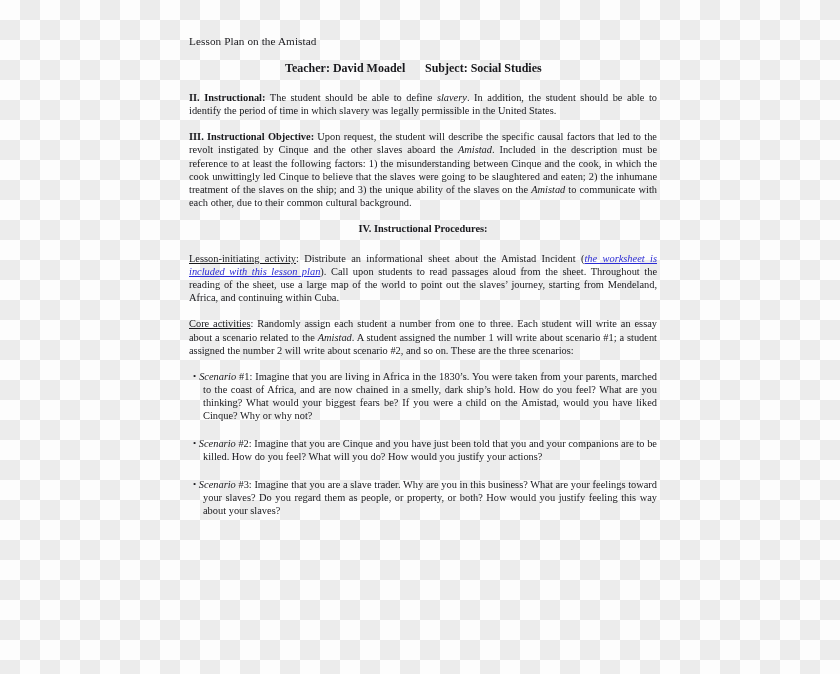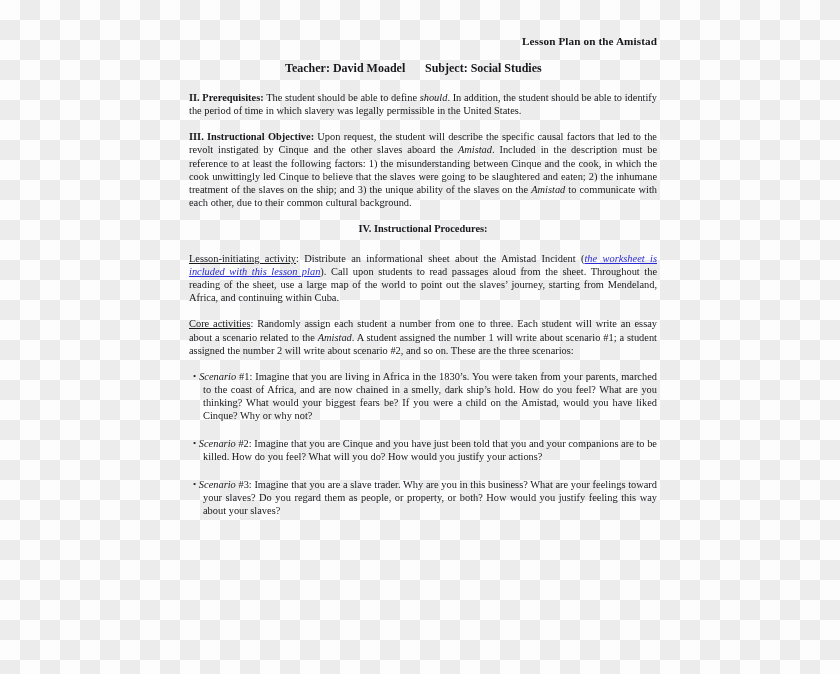--- a/index.html
+++ b/index.html
@@ -34,22 +34,22 @@
     top: 34px;
     width: 468px;
     font-size: 10.4px;
     line-height: 13.1px;
     color: #18181c;
     text-align: justify;
     -webkit-font-smoothing: none;
   }
 
   .title {
-    text-align: right;
-    font-weight: bold;
+    text-align: left;
+    font-weight: normal;
     font-size: 11.2px;
     line-height: 14px;
     letter-spacing: 0.1px;
     margin: 0 0 13px 0;
   }
 
   .meta {
     margin: 0 0 16px 0;
     line-height: 14.2px;
   }
@@ -118,21 +118,21 @@
 <div id="page">
   <div class="doc">
 
     <div class="title">Lesson Plan on the Amistad</div>
 
     <div class="meta">
       <span class="meta-row"><span class="meta-col-a">Teacher: David Moadel</span><span>Subject: Social Studies</span></span>
     </div>
 
 
-    <p class="block gap-lg"><span class="sec-label">II. Prerequisites:</span><span> The student should be able to define </span><span class="it">should</span><span>. In addition, the student should be able to identify the period of time in which slavery was legally permissible in the United States.</span></p>
+    <p class="block gap-lg"><span class="sec-label">II. Instructional:</span><span> The student should be able to define </span><span class="it">slavery</span><span>. In addition, the student should be able to identify the period of time in which slavery was legally permissible in the United States.</span></p>
 
     <p class="block gap-xl"><span class="sec-label">III. Instructional Objective:</span><span> Upon request, the student will describe the specific causal factors that led to the revolt instigated by Cinque and the other slaves aboard the </span><span class="it">Amistad</span><span>. Included in the description must be reference to at least the following factors: 1) the misunderstanding between Cinque and the cook, in which the cook unwittingly led Cinque to believe that the slaves were going to be slaughtered and eaten; 2) the inhumane treatment of the slaves on the ship; and 3) the unique ability of the slaves on the </span><span class="it">Amistad</span><span> to communicate with each other, due to their common cultural background.</span></p>
 
     <p class="heading">IV. Instructional Procedures:</p>
 
     <p class="block gap-lg"><span class="uline">Lesson-initiating activity</span><span>: Distribute an informational sheet about the Amistad Incident (</span><a class="link" href="#">the worksheet is included with this lesson plan</a><span>). Call upon students to read passages aloud from the sheet. Throughout the reading of the sheet, use a large map of the world to point out the slaves’ journey, starting from Mendeland, Africa, and continuing within Cuba.</span></p>
 
     <p class="block gap-xl"><span class="uline">Core activities</span><span>: Randomly assign each student a number from one to three. Each student will write an essay about a scenario related to the </span><span class="it">Amistad</span><span>. A student assigned the number 1 will write about scenario #1; a student assigned the number 2 will write about scenario #2, and so on. These are the three scenarios:</span></p>
 
     <p class="bullet-p"><span class="bullet-dot">•</span> <span class="it">Scenario</span><span> #1:</span><span> Imagine that you are living in Africa in the 1830’s. You were taken from your parents, marched to the coast of Africa, and are now chained in a smelly, dark ship’s hold. How do you feel? What are you thinking? What would your biggest fears be? If you were a child on the Amistad, would you have liked Cinque? Why or why not?</span></p>

